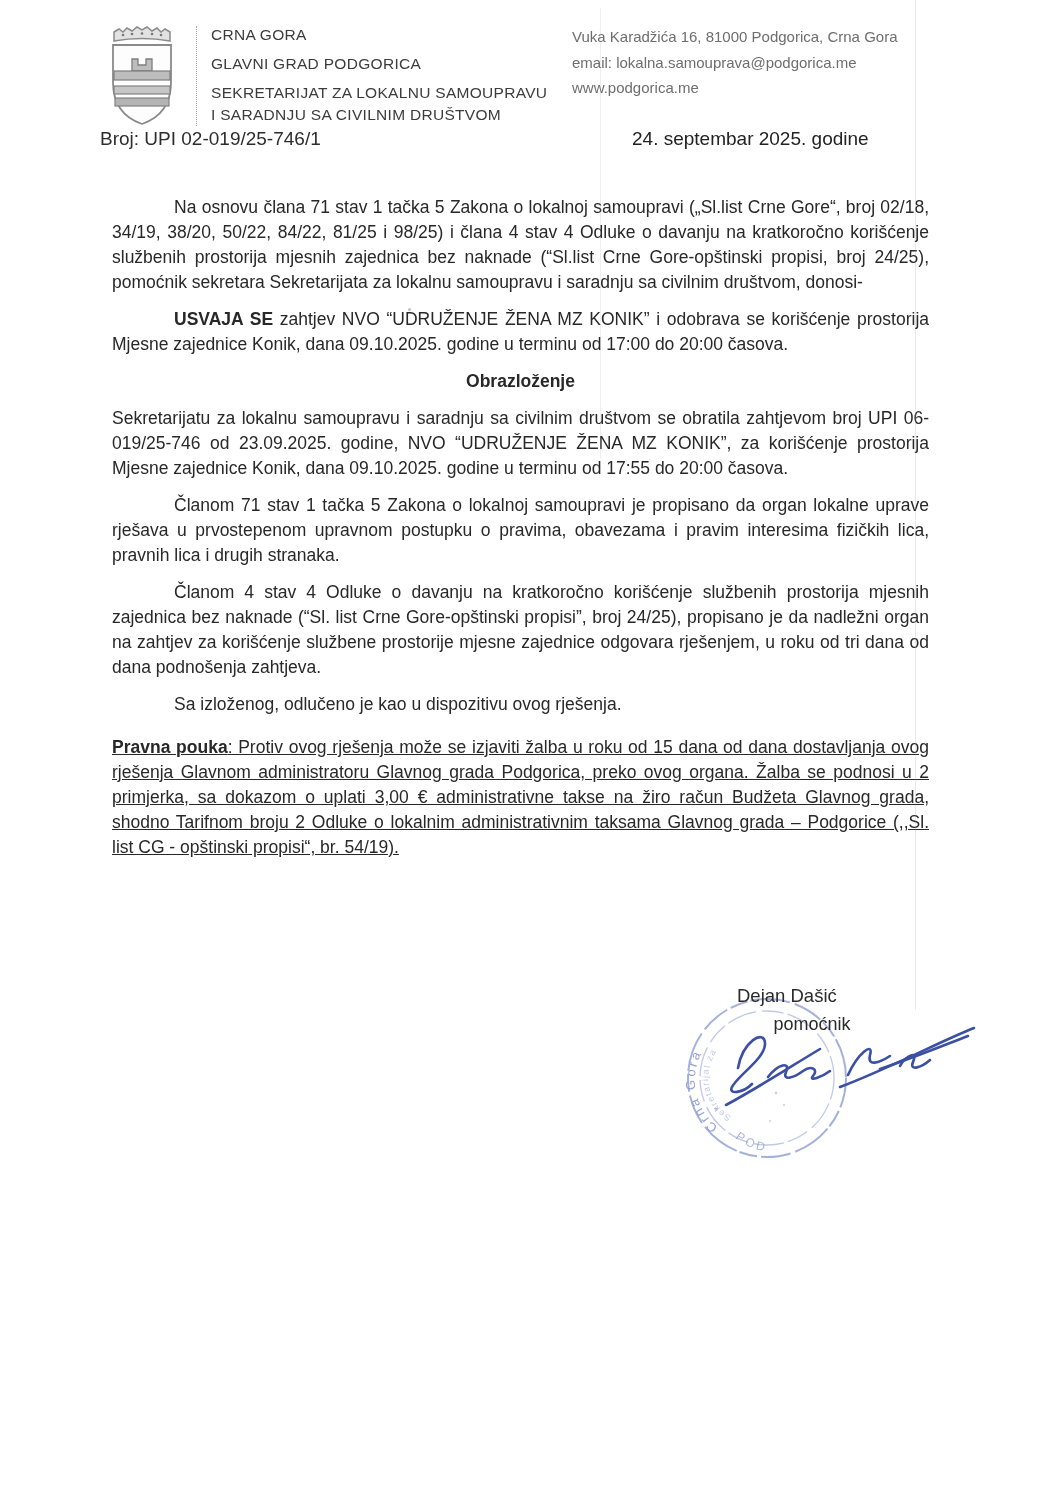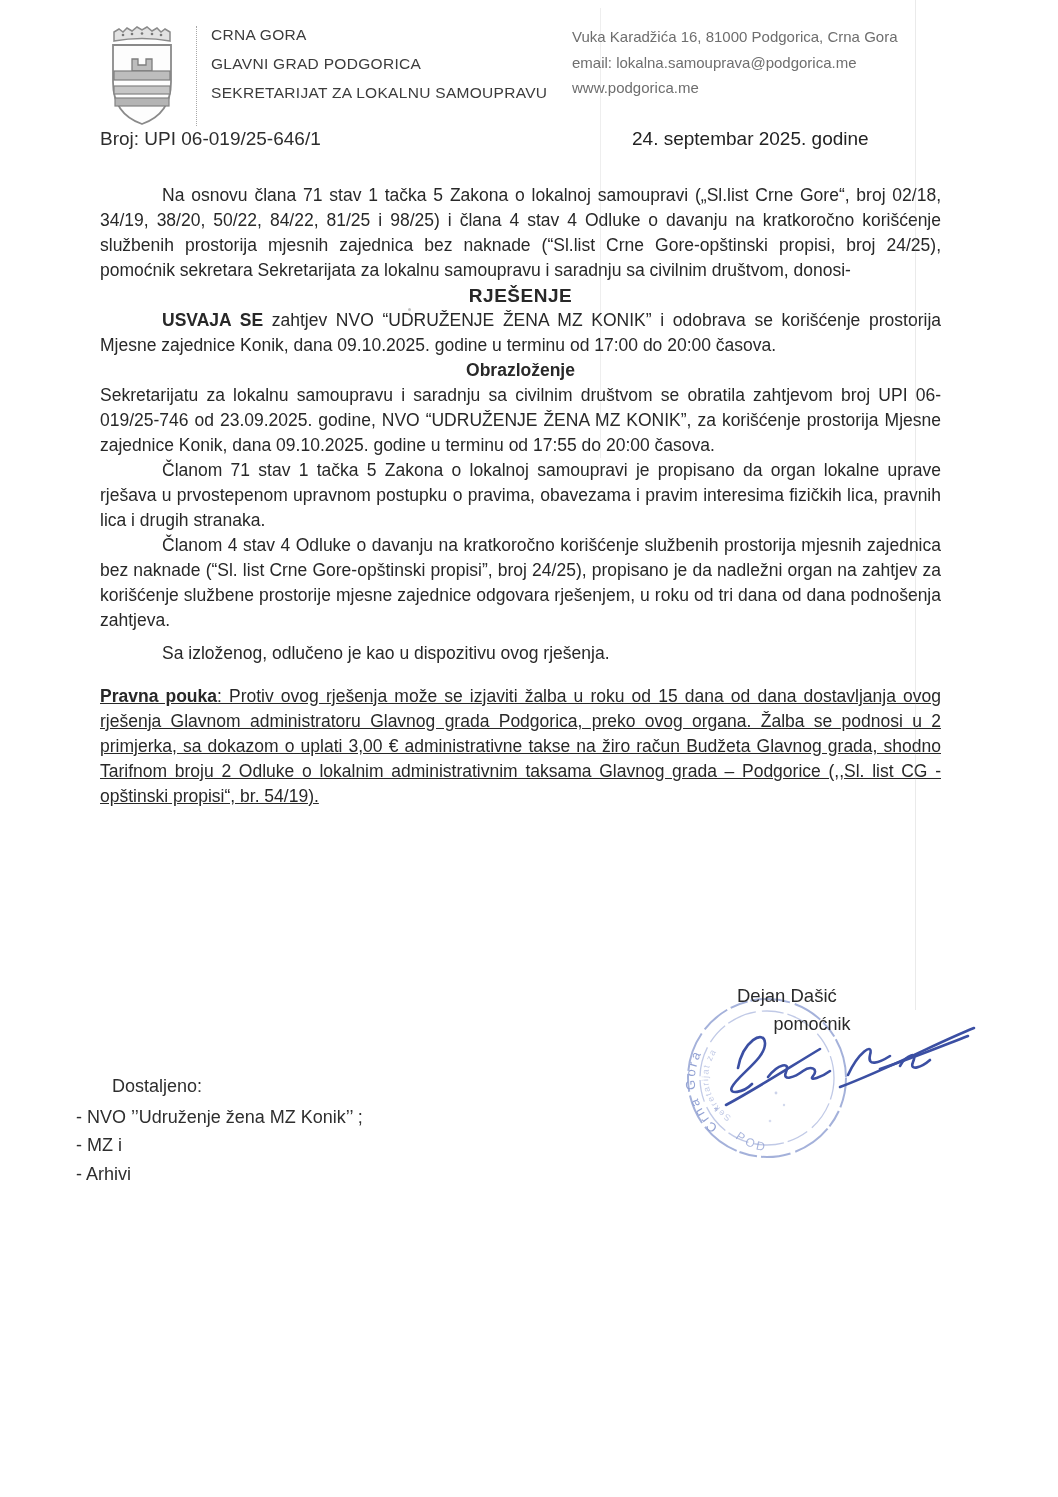--- a/index.html
+++ b/index.html
@@ -26,21 +26,21 @@
 
   
   .ref-number { position:absolute; left:100px; top:128px; font-size:19px; color:#2d2d2d; }
   .ref-date   { position:absolute; left:632px; top:128px; font-size:19px; font-weight:500; color:#222; }
 
   
   .body-text {
     position:absolute; left:100px; top:183px; width:841px;
     font-size:17.5px; line-height:25px; text-align:justify; color:#282828;
   }
-  .body-text p { margin:0; }
+  .body-text p { margin:12px; }
   .indent { text-indent:62px; }
   .h-decision {
     text-align:center; font-weight:bold; font-size:19px; letter-spacing:.5px;
     margin:35px 0 20px 0; line-height:25px;
   }
   .h-explan {
     text-align:center; font-weight:bold; font-size:17.5px;
     margin:14px 0 18px 0; line-height:25px;
   }
   .p-conclusion { margin-top:8px !important; text-align:left; }
@@ -81,35 +81,35 @@
     <path d="M26,47 L26,35 L32,35 L32,41 L40,41 L40,35 L46,35 L46,47 Z" fill="#bdbdbd" stroke="#7d7d7d" stroke-width="1.3"></path>
     <rect x="8" y="47" width="56" height="9" fill="#bdbdbd" stroke="#7d7d7d" stroke-width="1.2"></rect>
     <rect x="8" y="62" width="56" height="8" fill="#c6c6c6" stroke="#838383" stroke-width="1.2"></rect>
     <rect x="9" y="74" width="54" height="8" fill="#b4b4b4" stroke="#838383" stroke-width="1.2"></rect>
   </svg>
 
   <div class="org-block">
     <div class="org-line1">CRNA GORA</div>
     <div class="org-line2">GLAVNI GRAD PODGORICA</div>
     <div class="org-line3">SEKRETARIJAT ZA LOKALNU SAMOUPRAVU</div>
+    <div class="org-line4">I SARADNJU SA CIVILNIM DRUŠTVOM</div>
   </div>
 
   <div class="contact-block">
     <div>Vuka Karadžića 16, 81000 Podgorica, Crna Gora</div>
     <div>email: lokalna.samouprava@podgorica.me</div>
     <div>www.podgorica.me</div>
   </div>
 
-  <div class="ref-number">Broj: UPI 06-019/25-646/1</div>
+  <div class="ref-number">Broj: UPI 02-019/25-746/1</div>
   <div class="ref-date">24. septembar 2025. godine</div>
 
   <main class="body-text">
     <p class="indent">Na osnovu člana 71 stav 1 tačka 5 Zakona o lokalnoj samoupravi („Sl.list Crne Gore“, broj  02/18, 34/19, 38/20, 50/22, 84/22, 81/25 i 98/25) i člana 4 stav 4  Odluke o davanju na kratkoročno korišćenje službenih prostorija mjesnih zajednica bez naknade (“Sl.list Crne Gore-opštinski propisi, broj 24/25), pomoćnik sekretara Sekretarijata za lokalnu samoupravu i saradnju sa civilnim društvom, donosi-</p>
 
-    <p class="h-decision">RJEŠENJE</p>
 
     <p class="indent"><span class="bold">USVAJA SE</span><span> zahtjev NVO “UDRUŽENJE ŽENA MZ KONIK”  i odobrava se korišćenje prostorija Mjesne zajednice Konik, dana 09.10.2025. godine u terminu od 17:00 do 20:00 časova.</span></p>
 
     <p class="h-explan">Obrazloženje</p>
 
     <p>Sekretarijatu za lokalnu samoupravu i saradnju sa civilnim društvom se obratila zahtjevom broj UPI  06-019/25-746 od 23.09.2025. godine,  NVO “UDRUŽENJE ŽENA MZ KONIK”, za korišćenje prostorija Mjesne zajednice Konik, dana 09.10.2025. godine u terminu od 17:55 do 20:00 časova.</p>
     <p class="indent">Članom 71 stav 1 tačka 5  Zakona o lokalnoj samoupravi je propisano da organ lokalne uprave rješava u prvostepenom upravnom postupku o pravima, obavezama i pravim interesima fizičkih lica, pravnih lica i drugih stranaka.</p>
     <p class="indent">Članom 4 stav 4 Odluke o davanju na kratkoročno korišćenje službenih prostorija mjesnih zajednica bez naknade (“Sl. list Crne Gore-opštinski propisi”, broj 24/25), propisano je da nadležni organ na zahtjev za korišćenje službene prostorije mjesne zajednice odgovara rješenjem, u roku od tri dana od dana podnošenja zahtjeva.</p>
 
     <p class="indent p-conclusion">Sa izloženog, odlučeno je kao u dispozitivu ovog rješenja.</p>
@@ -150,24 +150,18 @@
       <path d="M40,55 C45,28 66,16 67,30 C68,45 40,62 34,74 C30,82 45,80 54,71"></path>
       <path d="M28,92 C58,76 92,54 122,36"></path>
       <path d="M70,64 C80,51 93,48 88,59 C84,69 97,64 105,58 C113,52 121,56 115,63 C110,69 124,64 132,58"></path>
       <path d="M150,62 C160,40 176,28 172,42 C169,54 181,50 192,43"></path>
       <path d="M142,74 C192,55 243,28 276,15"></path>
       <path d="M182,56 C212,46 244,33 270,23"></path>
       <path d="M202,53 C209,41 220,38 215,49 C211,59 224,54 232,47"></path>
     </g>
   </svg>
 
-  <div class="distribution">
-    <div class="dist-heading">Dostaljeno:</div>
-    <div>- NVO ’’Udruženje žena MZ Konik’’ ;</div>
-    <div>- MZ i</div>
-    <div>- Arhivi</div>
-  </div>
 
   <div class="scanline-a"></div>
   <div class="scanline-b"></div>
   <div class="speck"></div>
 
 </div>
 
 </body></html>

